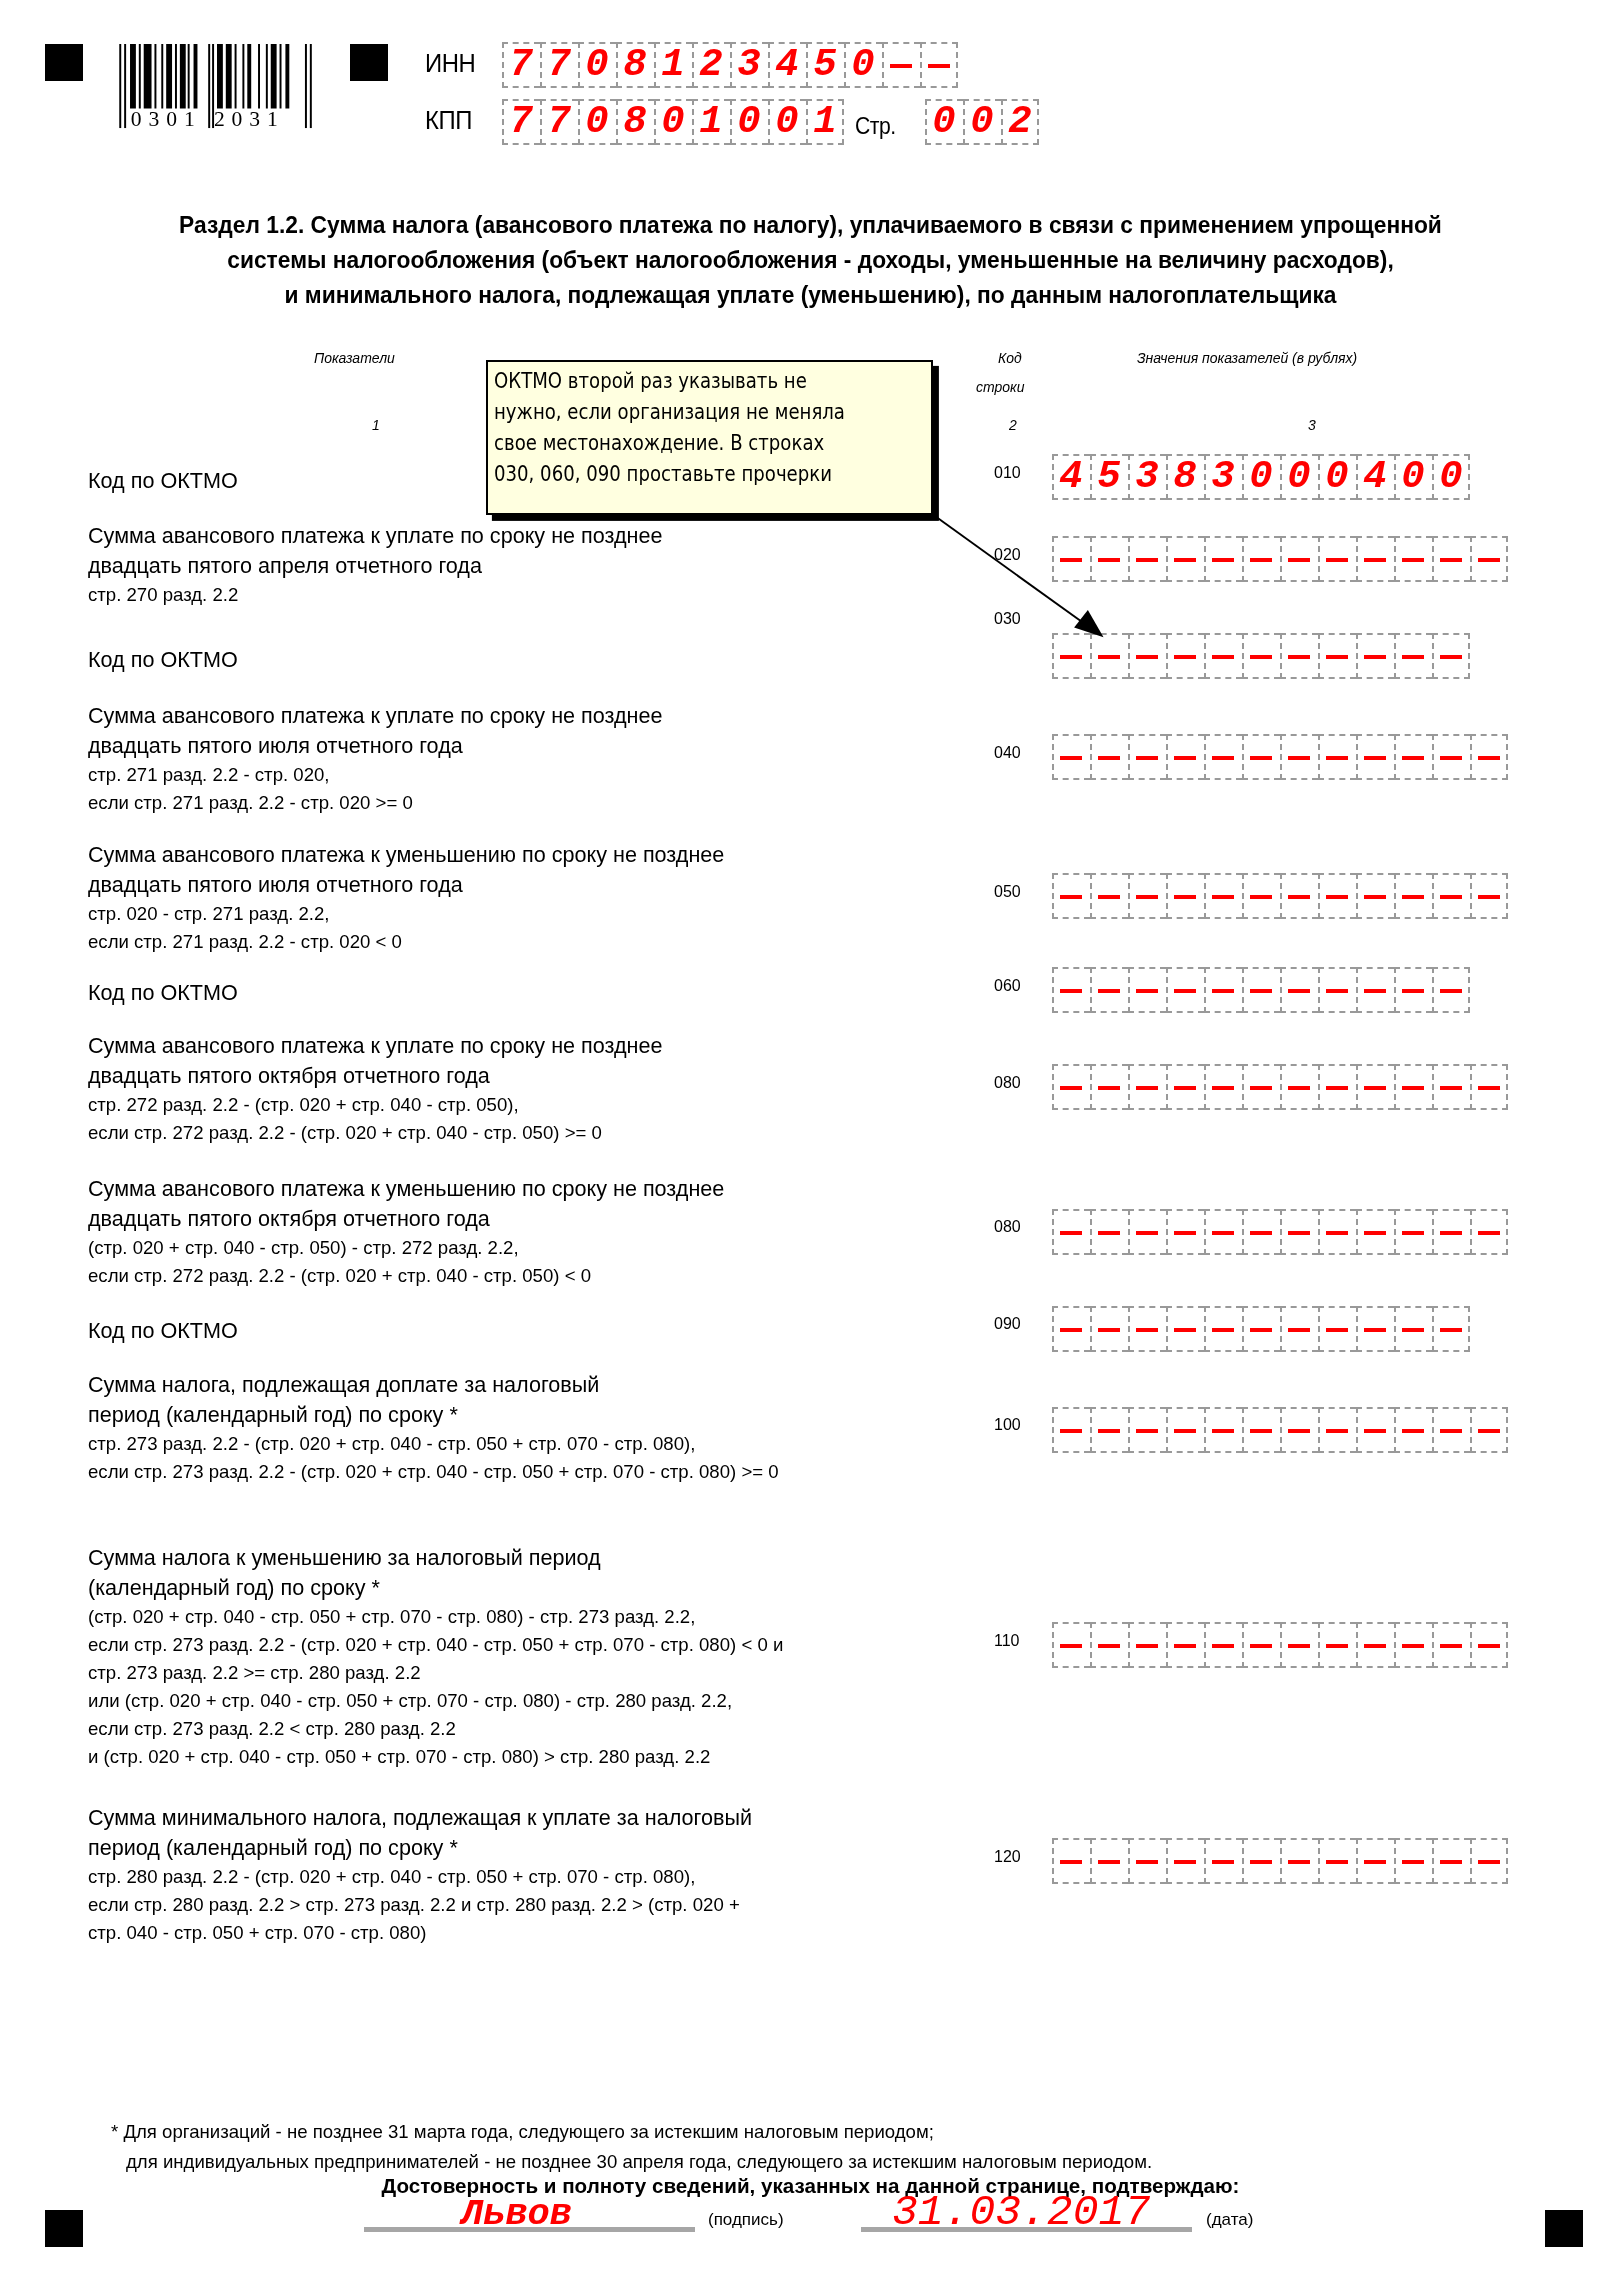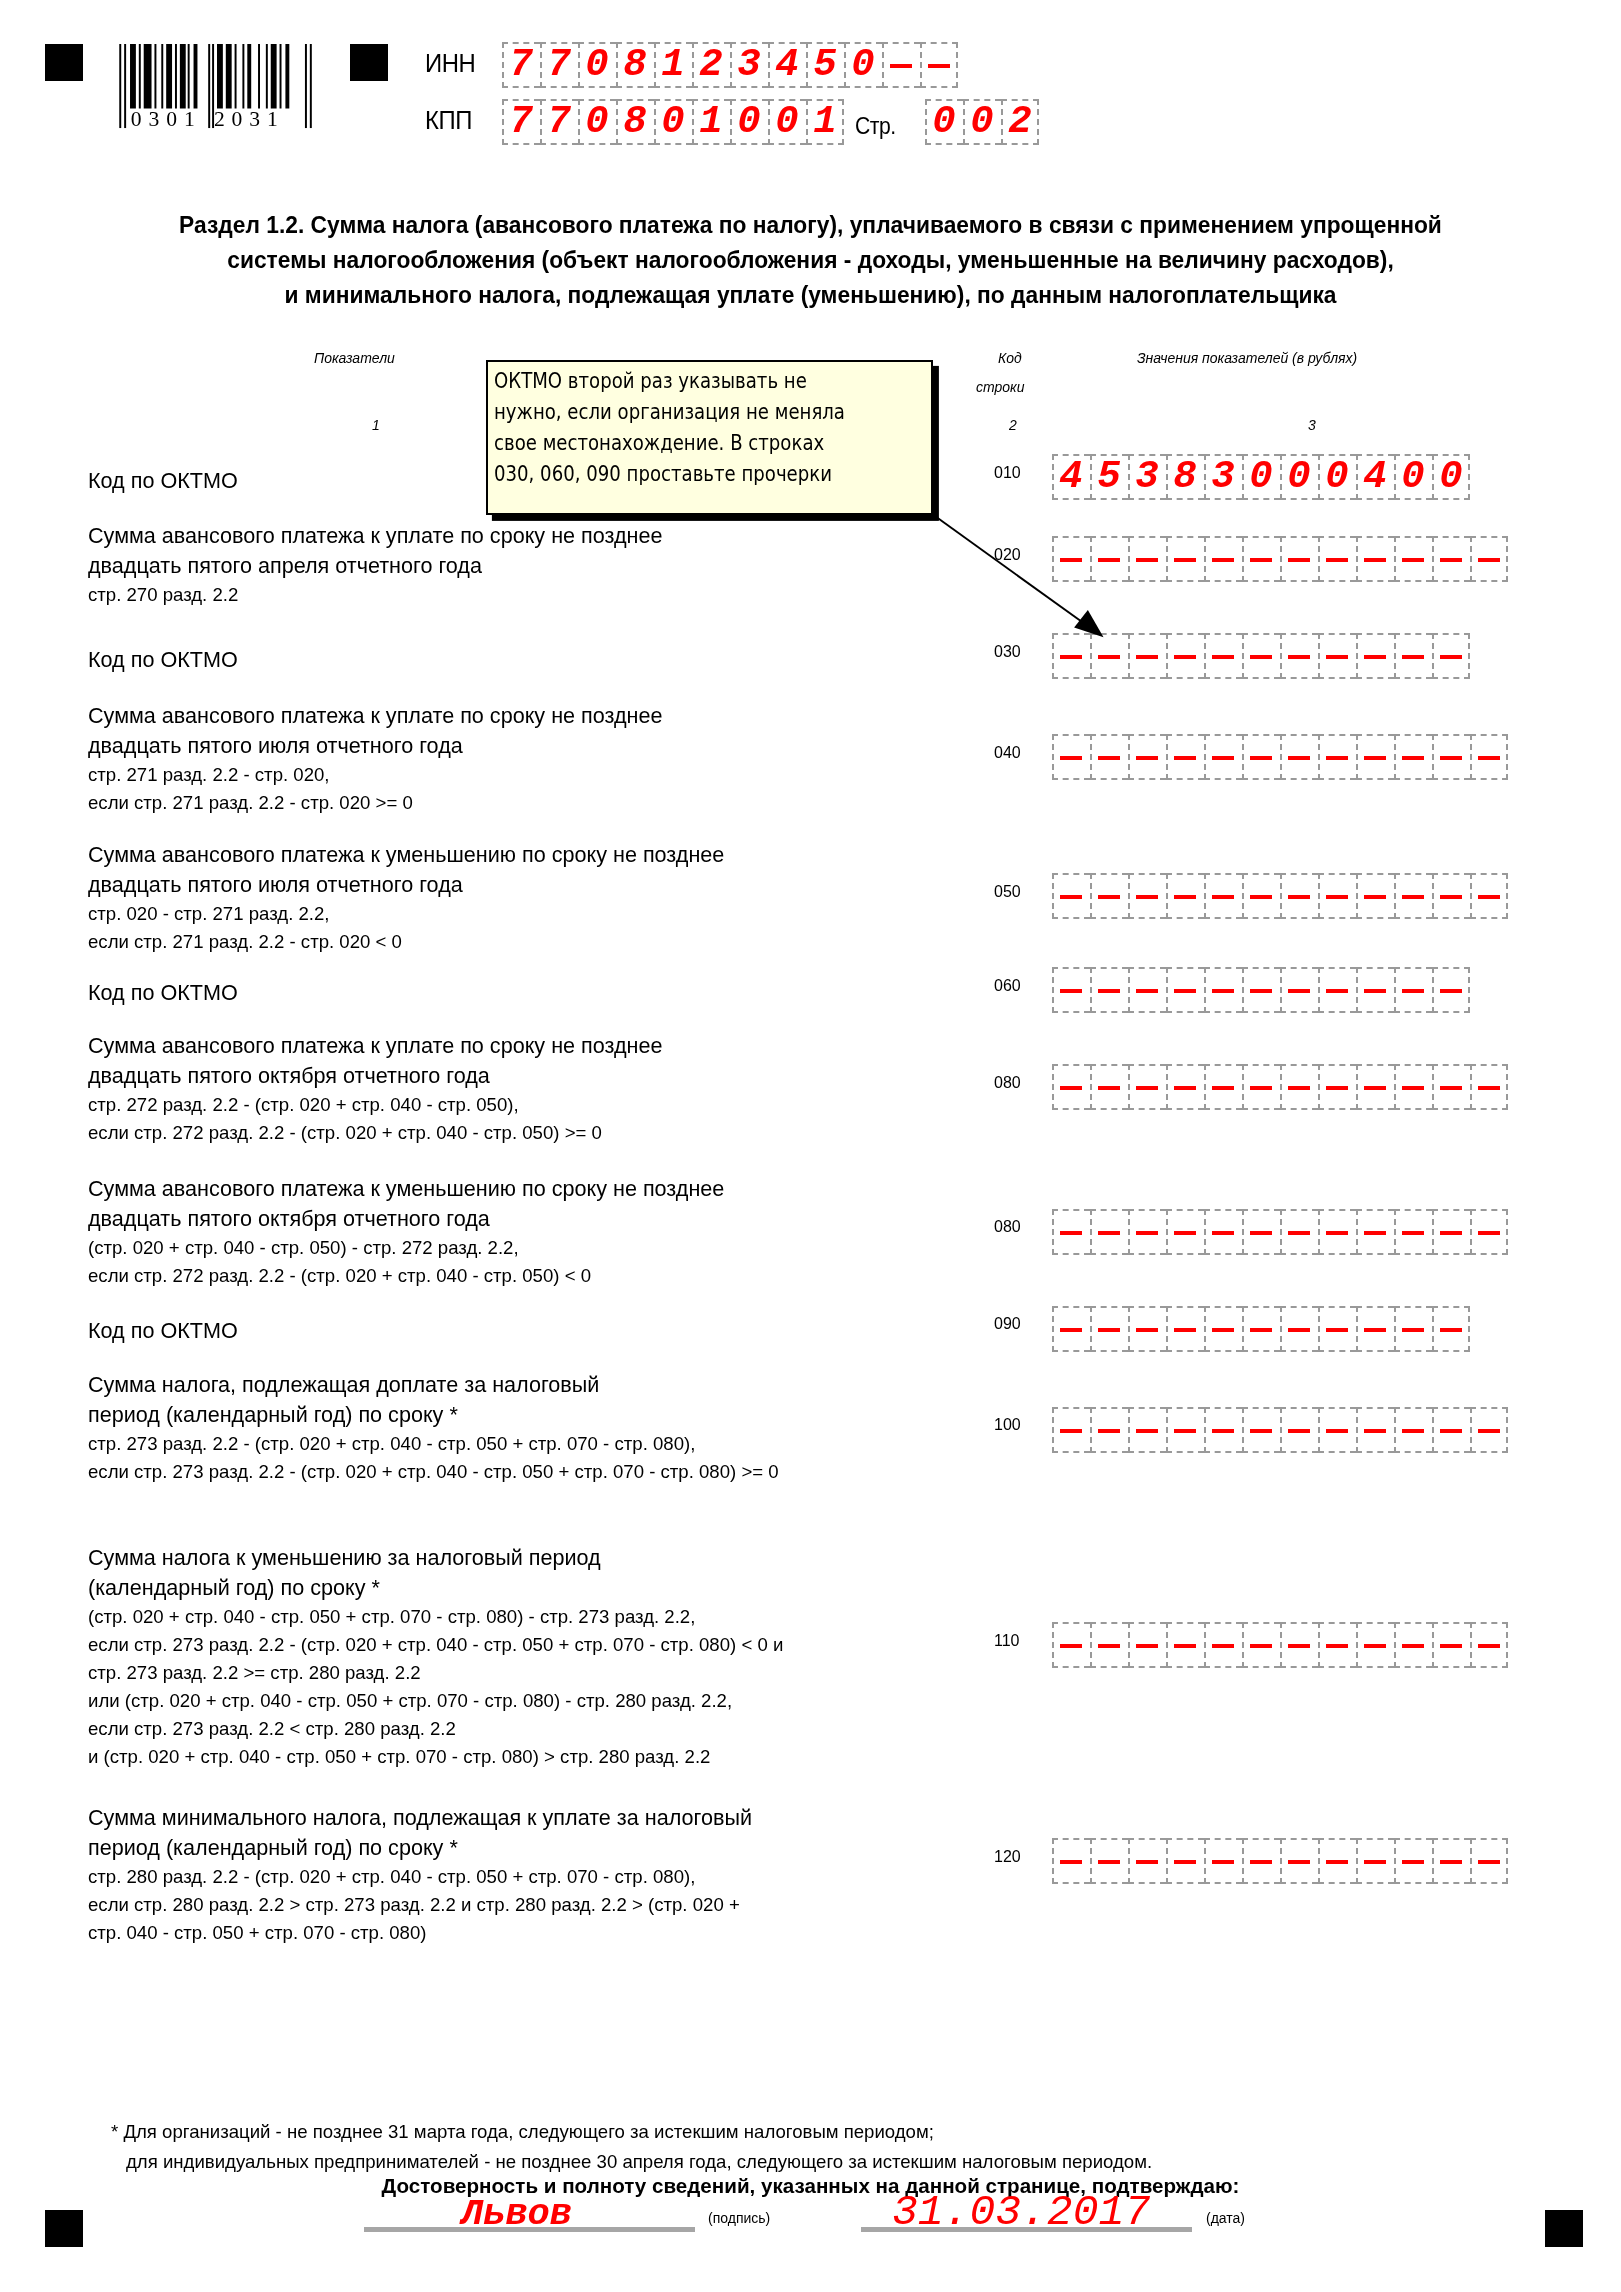--- a/index.html
+++ b/index.html
@@ -28,21 +28,21 @@
   .callout { position:absolute; left:486px; top:360px; width:447px; height:155px;
              background:#ffffe0; border:2.9px solid #000; box-sizing:border-box;
              box-shadow:5.9px 5.9px 0 #000; padding:3.9px 5.9px;
              font-family:"DejaVu Sans", sans-serif; font-size:20.6px; line-height:31px; transform-origin:left top; }
   .callout div { transform:scaleX(0.88); transform-origin:left center; white-space:nowrap; }
   .arrow { position:absolute; left:0; top:0; width:1621px; height:2293px; pointer-events:none; }
   .foot { position:absolute; left:98px; font-size:18.6px; line-height:29px;margin-left:13px; }
   .confirm { position:absolute; top:2174px; left:0; width:1621px; text-align:center; font-weight:bold; font-size:20.6px; }
   .sig-line { position:absolute; height:4.9px; background:#a6a6a6; }
   .sig-val { position:absolute; color:#ff0000; font-family:"Liberation Mono", monospace; font-weight:bold; font-style:italic; }
-  .small { position:absolute; font-size:14px; }
+  .small { position:absolute; font-size:17px; }
 </style>
 </head>
 <body>
 
 <div class="marker" style="left:45px;top:44px;"></div>
 <div class="marker" style="left:350px;top:44px;"></div>
 <div class="marker" style="left:45px;top:2210px;"></div>
 <div class="marker" style="left:1545px;top:2210px;"></div>
 
 <div class="barcode">
@@ -189,21 +189,21 @@
       <div class="cell dash">
         <span></span>
       </div>
       <div class="cell dash">
         <span></span>
       </div>
     </div>
     <div class="row-label" style="top: 645px;">
       <div class="main">Код по ОКТМО</div>
     </div>
-    <div class="code" style="top: 643px;">030</div>
+    <div class="code" style="top: 610px;">030</div>
     <div class="cells" style="left: 1052px; top: 633px;">
       <div class="cell dash">
         <span></span>
       </div>
       <div class="cell dash">
         <span></span>
       </div>
       <div class="cell dash">
         <span></span>
       </div>

